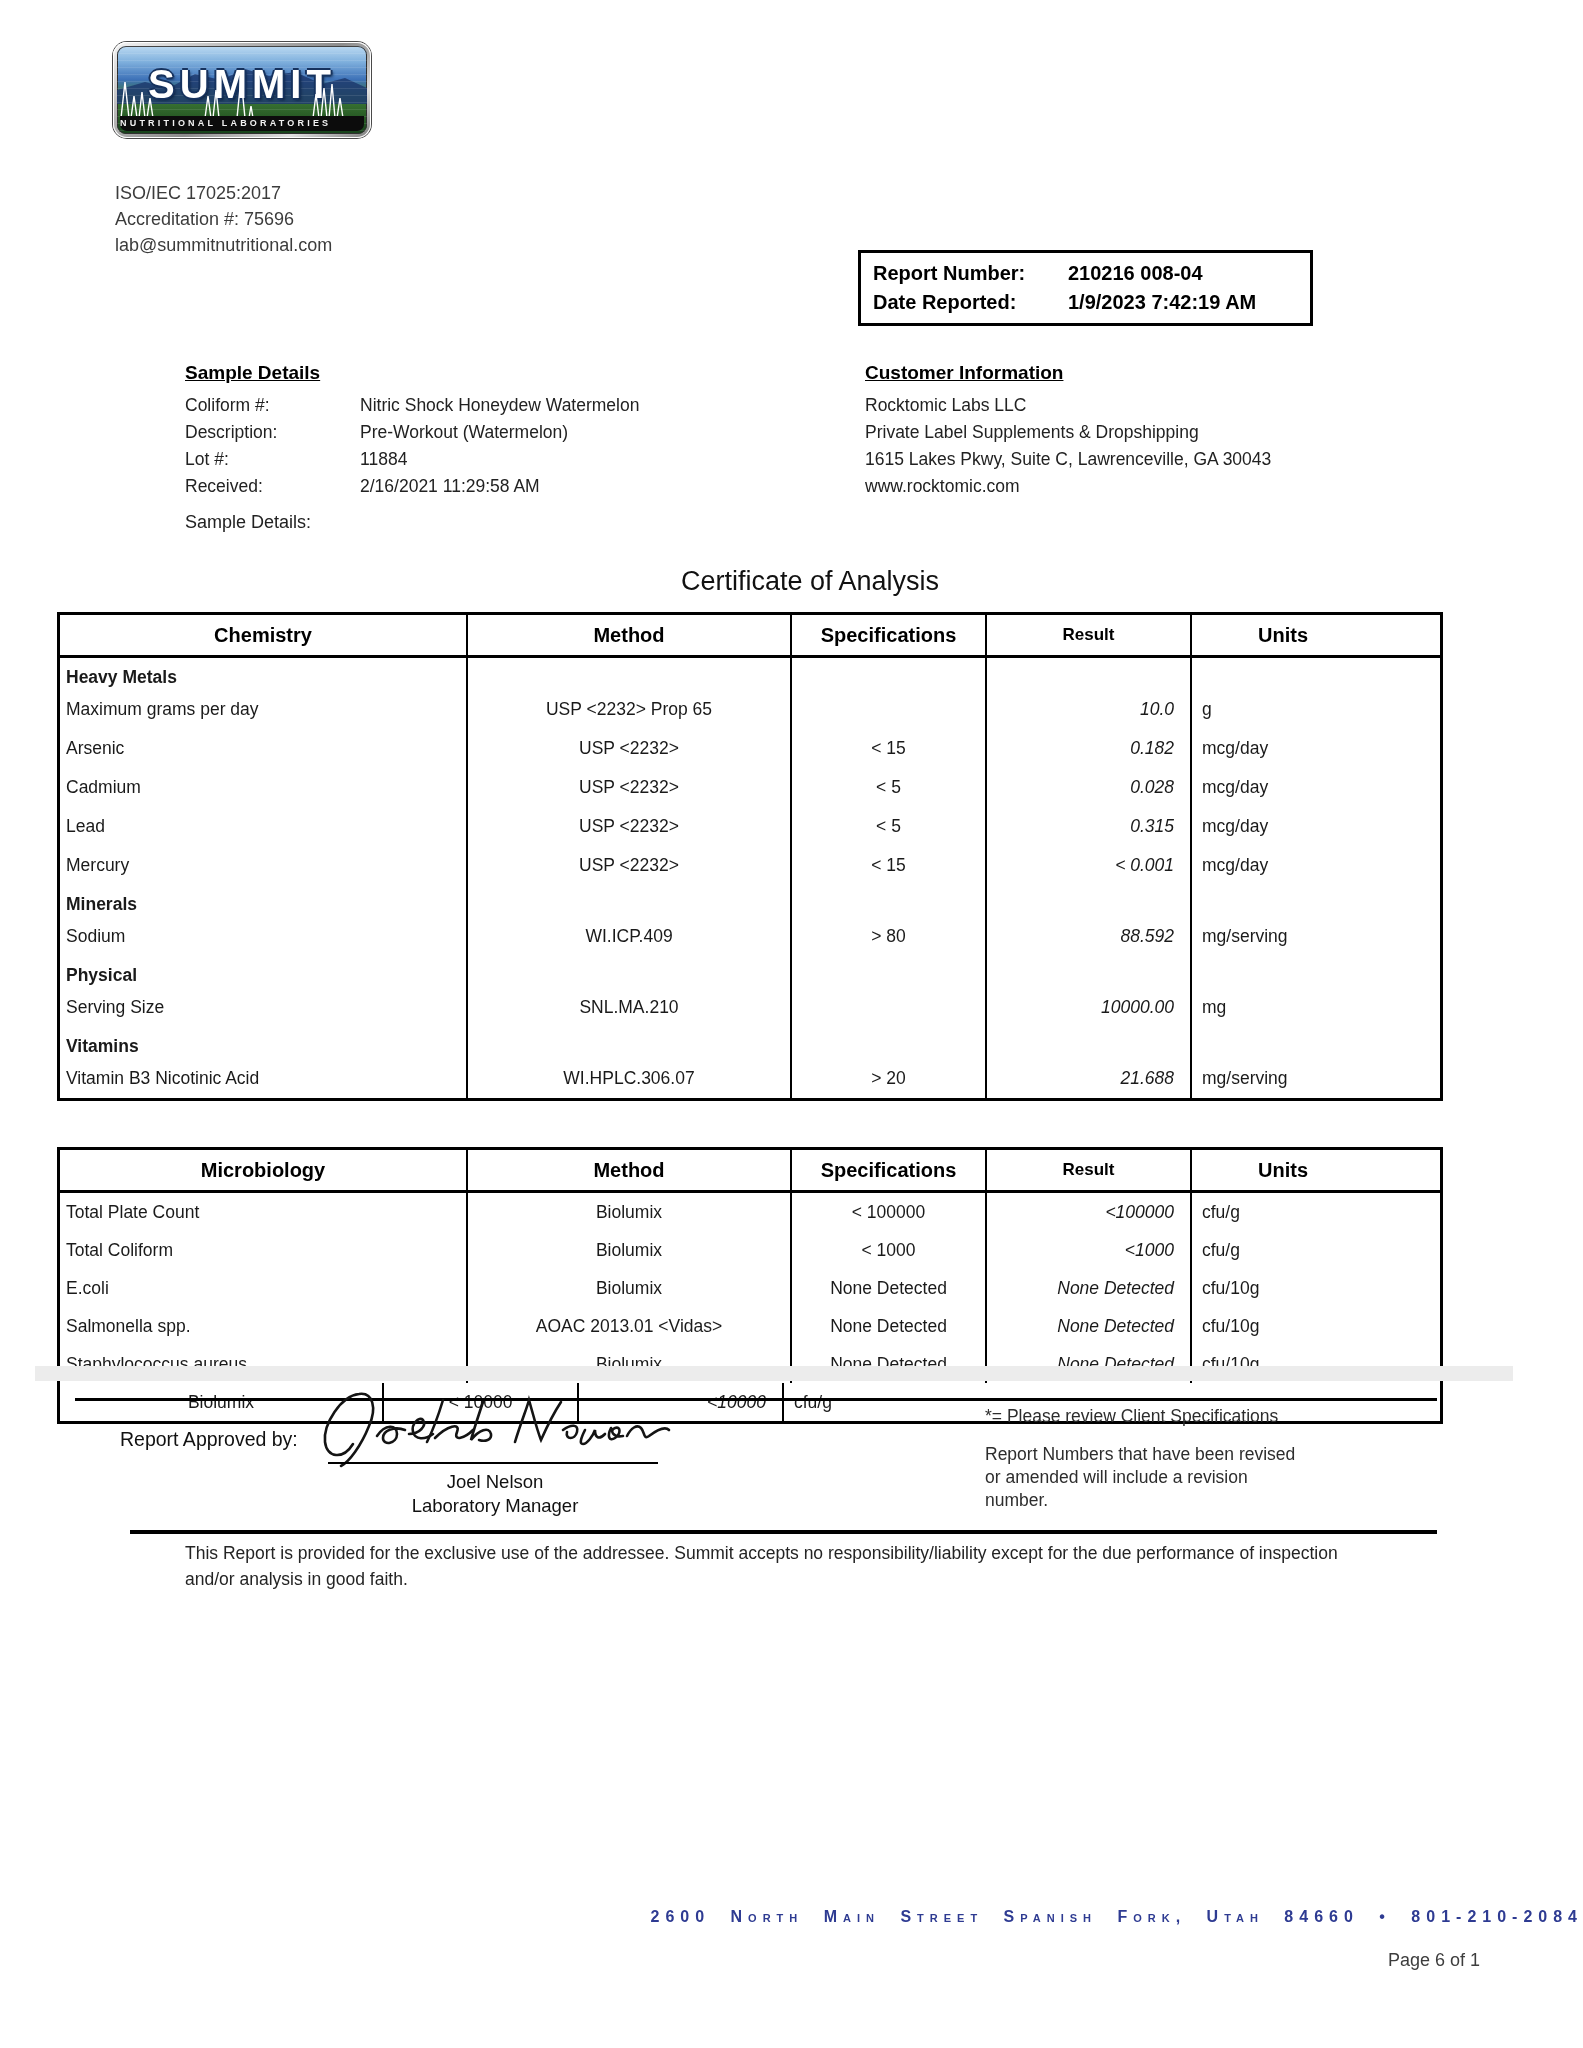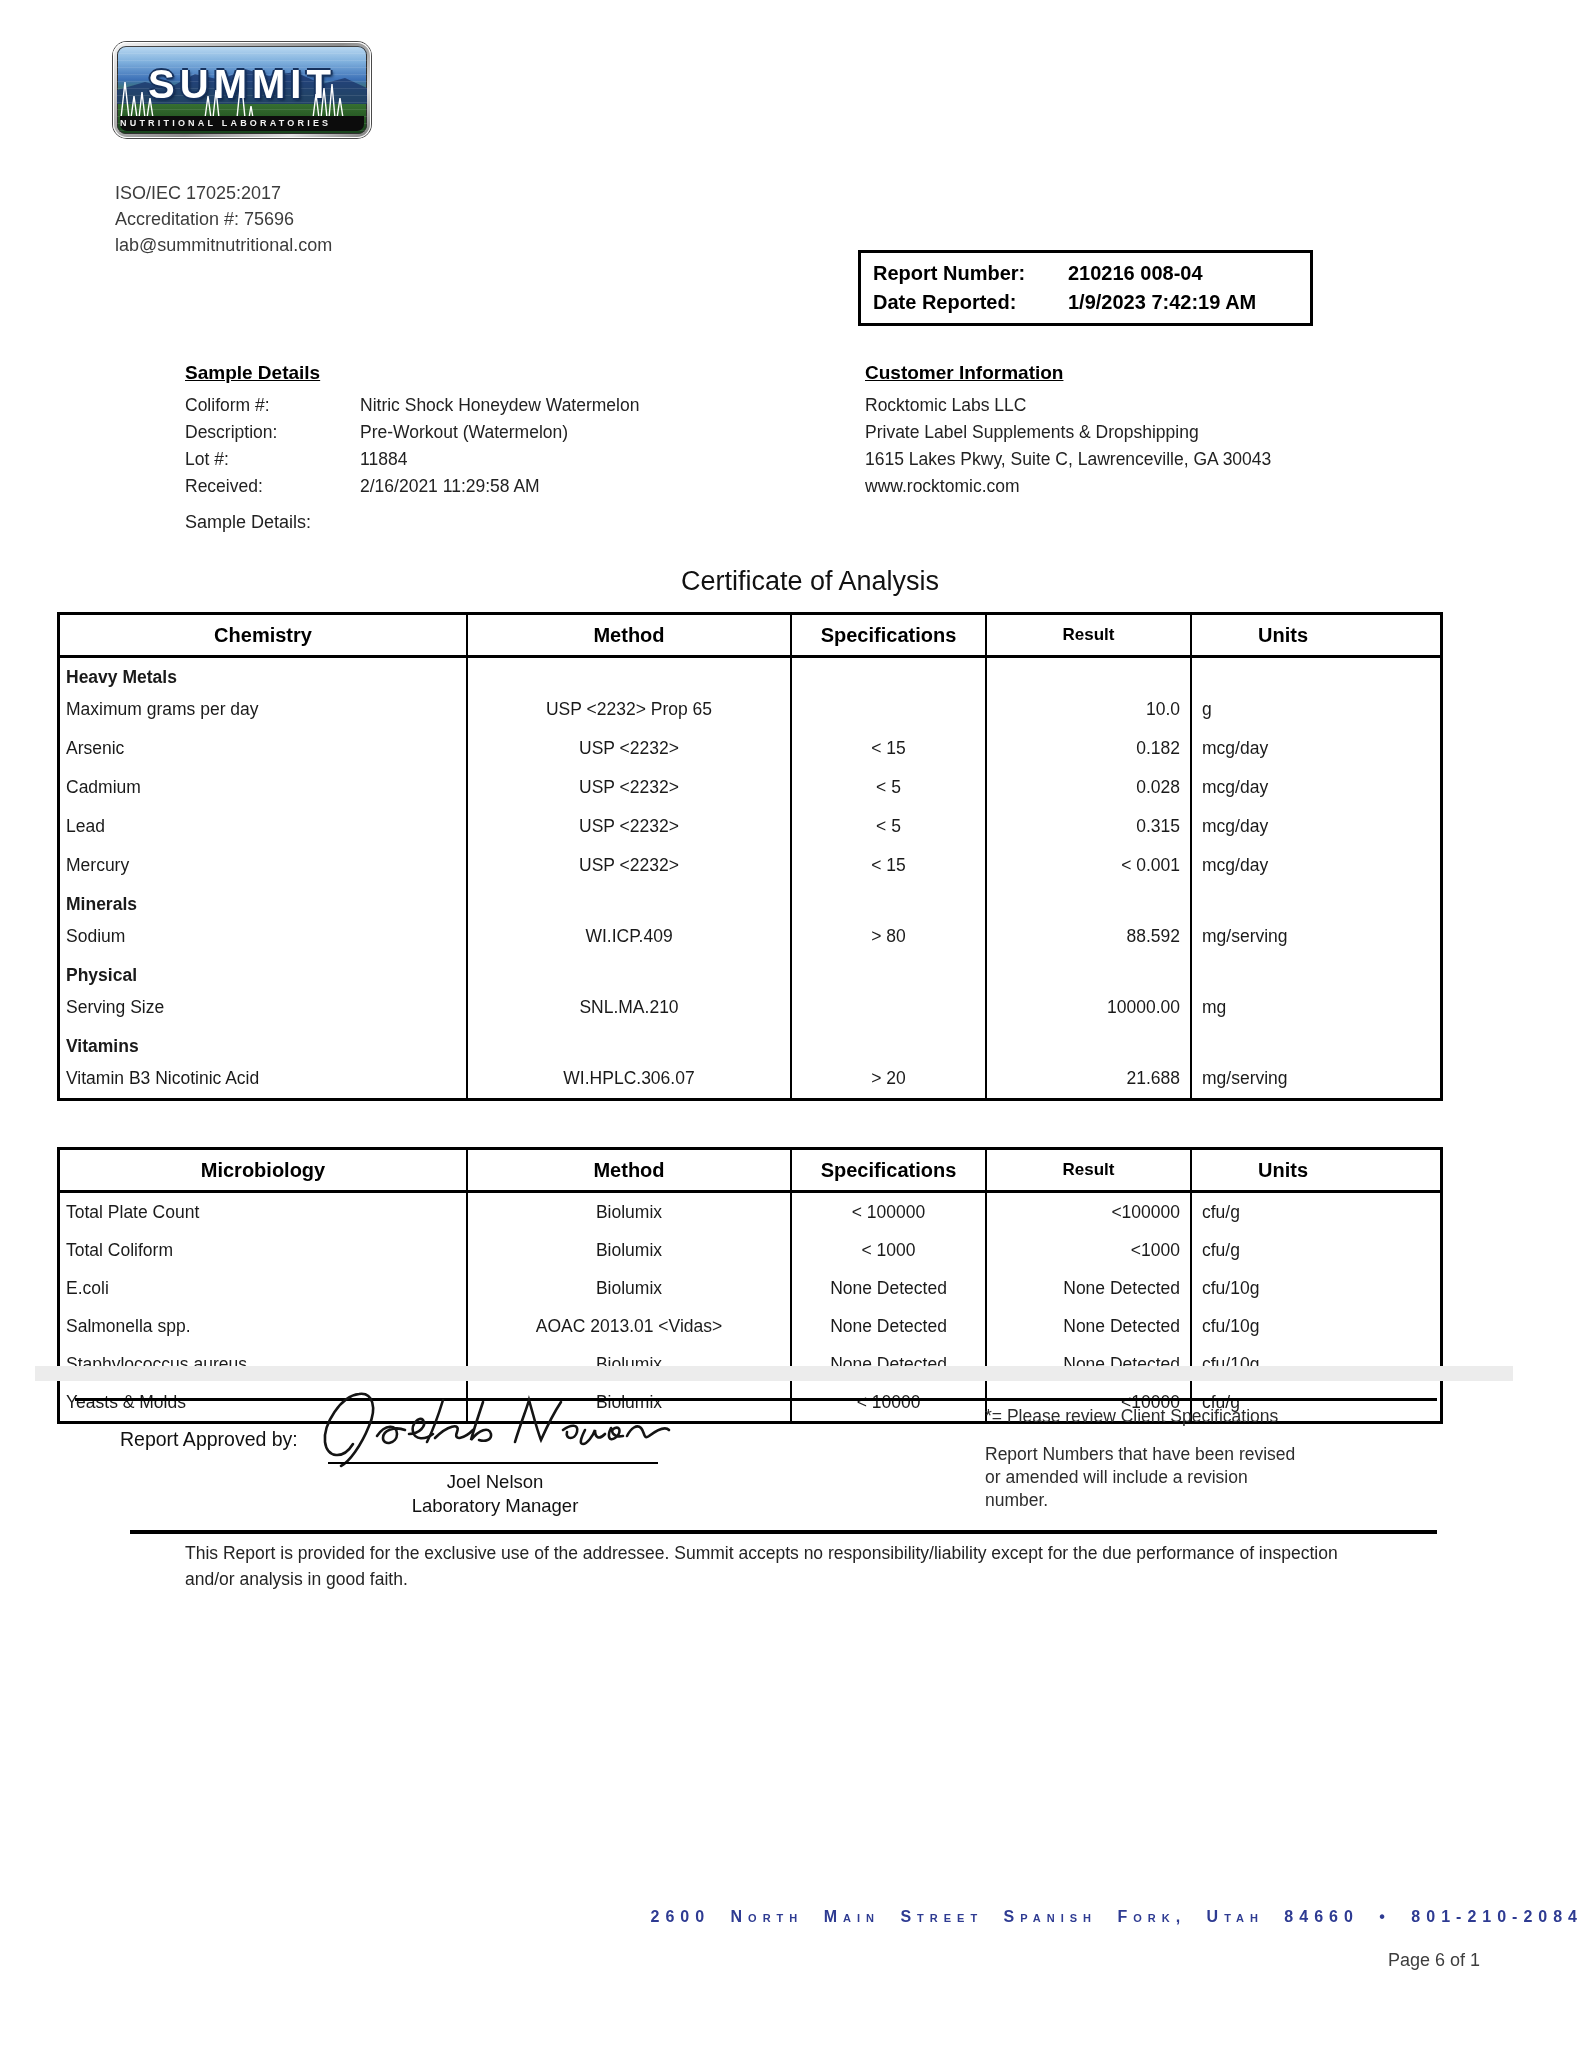--- a/index.html
+++ b/index.html
@@ -73,21 +73,21 @@
   .t-header > div {
     height:40px; line-height:40px; text-align:center; font-weight:bold; font-size:20px; color:#000;
   }
   .t-header > .c4 { font-size:17px; }
   .t-row > div { display:flex; align-items:center; font-size:17.5px; color:#1a1a1a; }
   .t-row.data > div { height:39px; }
   .t-row.section > div { height:32px; }
   .t-row.section .c1 { font-weight:bold; padding-top:6px; }
   .t-row .c1 { padding-left:6px; }
   .t-row .c2, .t-row .c3 { justify-content:center; text-align:center; }
-  .t-row .c4 { justify-content:flex-end; padding-right:10px; }
+  .t-row .c4 { justify-content:flex-end; padding-right:16px;font-style:italic; }
   .t-row .c5 { padding-left:10px; }
   #chem-table  { top:612px; }
   #micro-table { top:1147px; }
   #micro-table .t-row.data > div { height:38px; }
 
   .page-shadow-strip { left:35px; top:1366px; width:1478px; height:15px; background:#ececec; }
 
   
   .rule-thin  { left:75px;  top:1398px; width:1362px; height:3px; background:#000; }
   .rule-thick { left:130px; top:1530px; width:1307px; height:4px; background:#000; }
@@ -316,21 +316,20 @@
         <div class="c5">cfu/10g</div>
       </div>
       <div class="t-row data">
         <div class="c1">Staphylococcus aureus</div>
         <div class="c2">Biolumix</div>
         <div class="c3">None Detected</div>
         <div class="c4">None Detected</div>
         <div class="c5">cfu/10g</div>
       </div>
       <div class="t-row data">
-        <div class="c1">Yeasts &amp; Molds</div>
         <div class="c2">Biolumix</div>
         <div class="c3">&lt; 10000</div>
         <div class="c4">&lt;10000</div>
         <div class="c5">cfu/g</div>
       </div>
     </div>
 
   <div class="abs page-shadow-strip"></div>
 
   <div class="abs rule-thin"></div>

